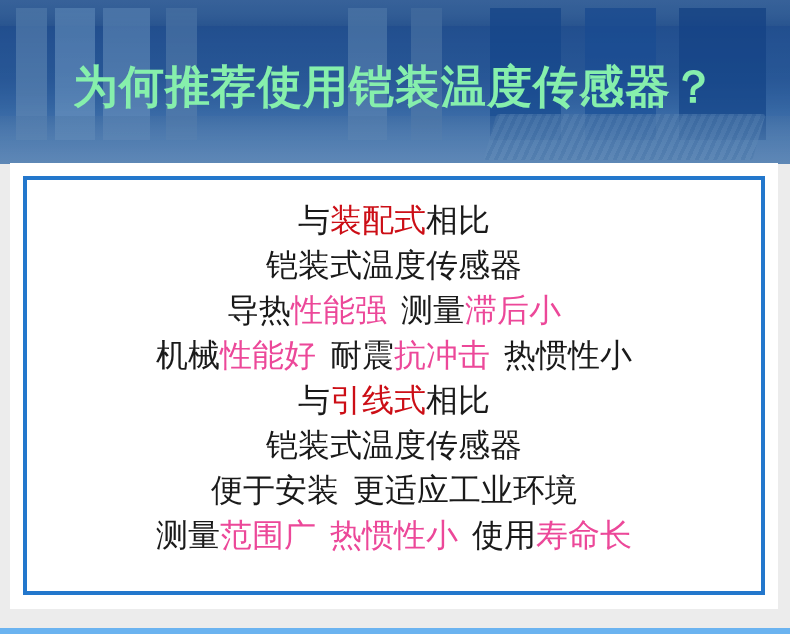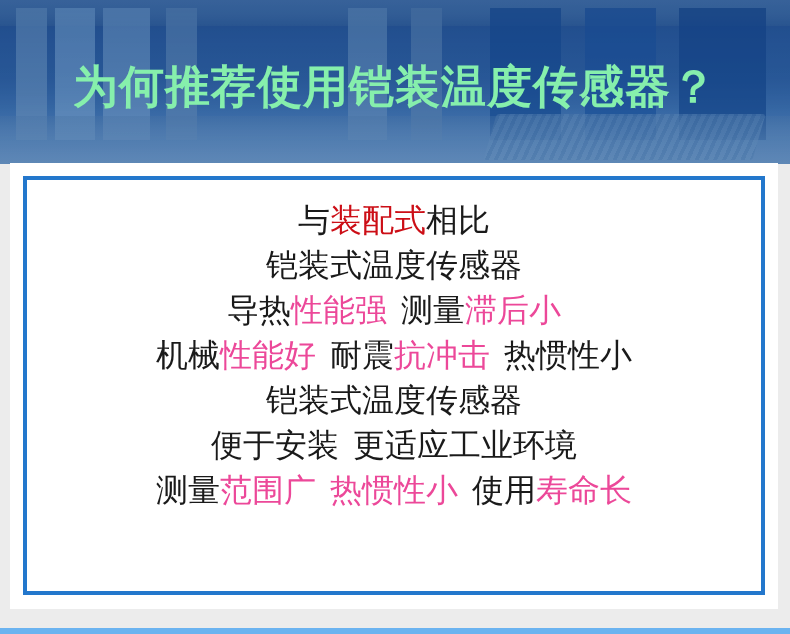--- a/index.html
+++ b/index.html
@@ -139,20 +139,21 @@
     <div class="banner-title">为何推荐使用铠装温度传感器？</div>
   </div>
 
   <div class="panel">
     <div class="framed-box">
       <div class="lines" id="lines-container">
           <div class="line"><span>与</span><span class="red">装配式</span><span>相比</span></div>
           <div class="line"><span>铠装式温度传感器</span></div>
           <div class="line"><span>导热</span><span class="blue">性能强</span><span class="gap"></span><span>测量</span><span class="blue">滞后小</span></div>
           <div class="line"><span>机械</span><span class="blue">性能好</span><span class="gap"></span><span>耐震</span><span class="blue">抗冲击</span><span class="gap"></span><span>热惯性小</span></div>
+          <div class="line"><span>与</span><span class="red">引线式</span><span>相比</span></div>
           <div class="line"><span>铠装式温度传感器</span></div>
           <div class="line"><span>便于安装</span><span class="gap"></span><span>更适应工业环境</span></div>
           <div class="line"><span>测量</span><span class="blue">范围广</span><span class="gap"></span><span class="blue">热惯性小</span><span class="gap"></span><span>使用</span><span class="blue">寿命长</span></div>
         </div>
     </div>
   </div>
 
   <div class="gray-band"></div>
   <div class="blue-strip"></div>
 

